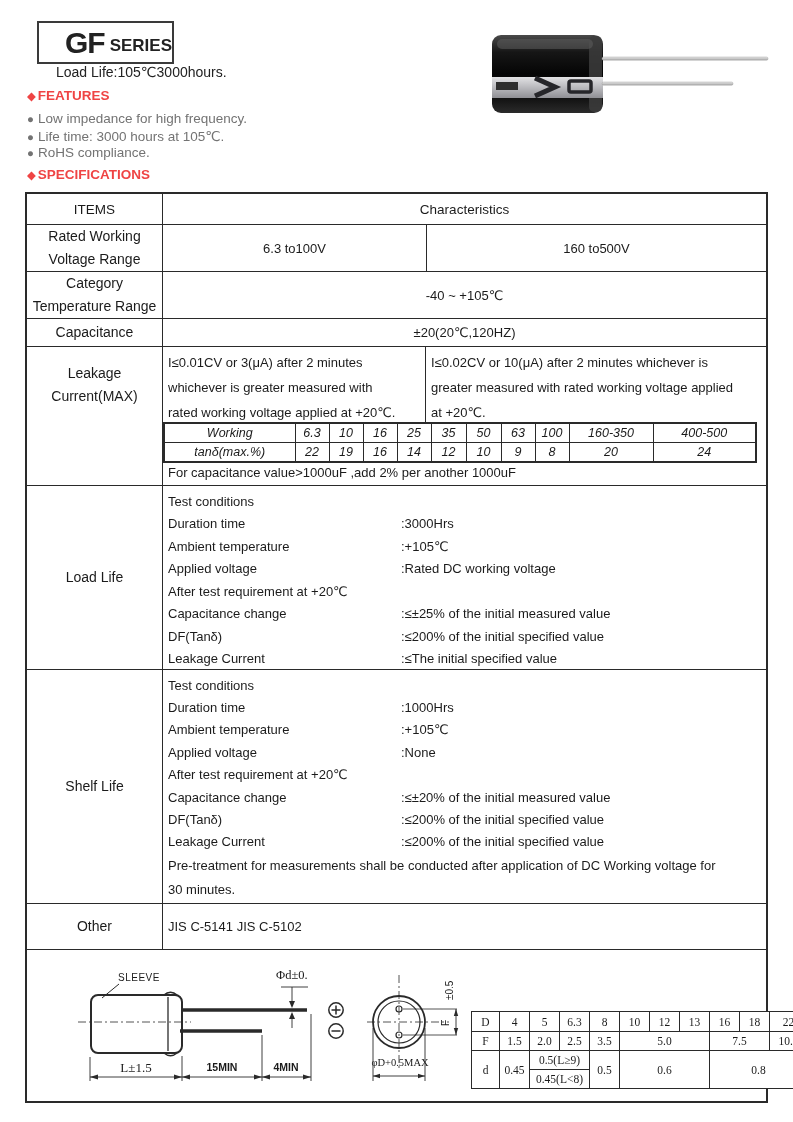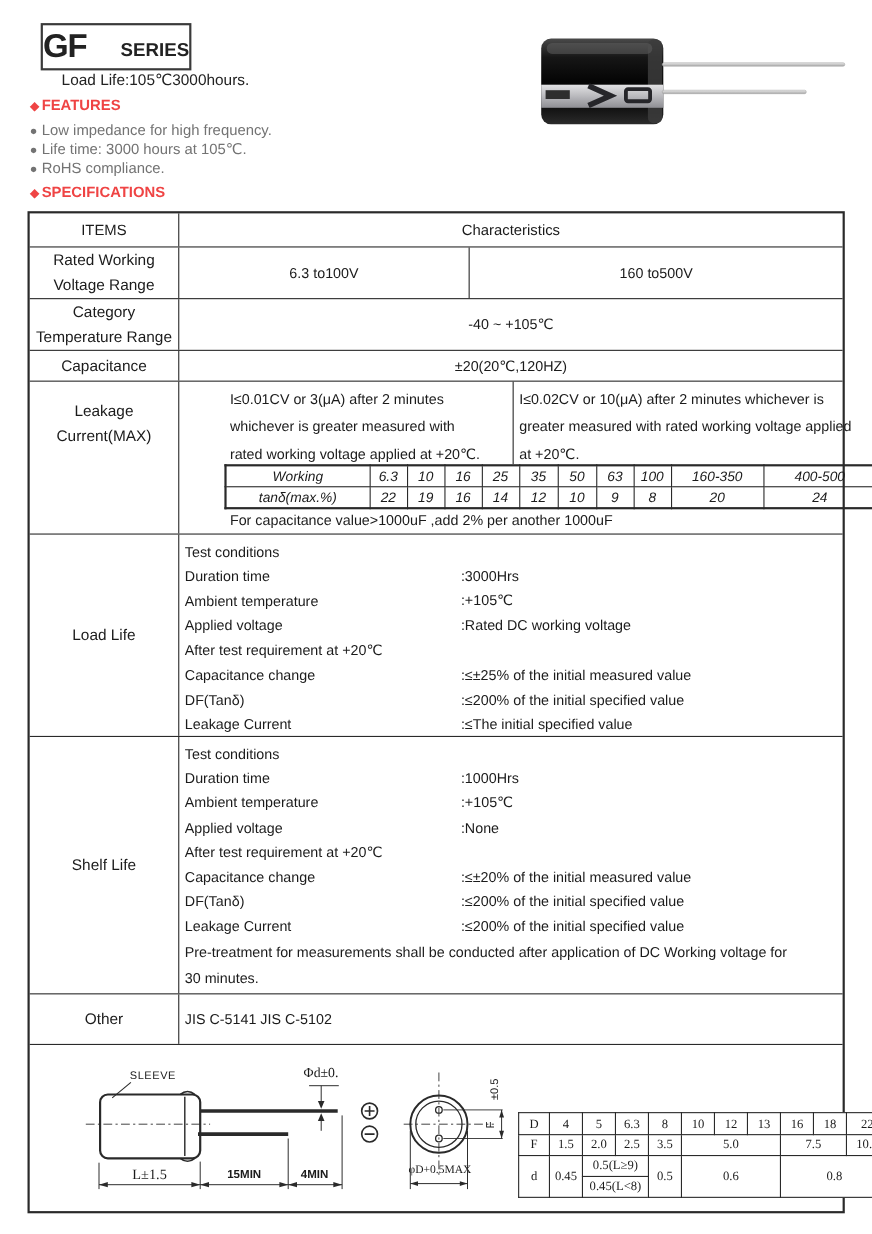--- a/index.html
+++ b/index.html
@@ -1,58 +1,58 @@
 <!DOCTYPE html>
 <html><head>
 <meta charset="utf-8">
 <style>
   html,body{margin:0;padding:0;background:#fff;}
   .page{position:relative;width:793px;height:1122px;background:#fff;overflow:hidden;
         font-family:"Liberation Sans","DejaVu Sans",sans-serif;color:#1b1b1b;}
   
   .gf-box{position:absolute;left:37px;top:21px;width:133px;height:39px;border:2px solid #3a3a3a;
-          display:flex;align-items:center;justify-content:space-between;gap:5px;}
+          display:flex;align-items:center;justify-content:flex-end;gap:5px;}
   .gf-main{font-size:30px;font-weight:bold;letter-spacing:-1px;color:#222;}
   .gf-sub{font-size:17px;font-weight:bold;color:#222;margin-top:6px;letter-spacing:0px;}
   .loadlife{position:absolute;left:56px;top:64px;font-size:14px;color:#222;}
   .h-diamond{position:absolute;left:27px;font-size:13.5px;font-weight:600;color:#ef4444;}
   .h-diamond .dm{font-size:11.5px;margin-right:2px;}
   .bullet-line{position:absolute;left:27px;font-size:13.5px;color:#737373;}
   .bullet-line .bl{font-size:11.5px;margin-right:4px;}
   
   .photo{position:absolute;left:485px;top:18px;}
   
   .spec{position:absolute;left:25px;top:192px;width:743px;border:2px solid #2a2a2a;box-sizing:border-box;background:#fff;}
   .row{display:flex;box-sizing:border-box;border-top:1px solid #2a2a2a;}
   .row:first-child{border-top:none;}
   .c-items{width:135px;flex-shrink:0;border-right:1px solid #2a2a2a;display:flex;flex-direction:column;
            align-items:center;justify-content:center;text-align:center;font-size:14px;line-height:23px;}
   .c-char{flex:1;position:relative;font-size:13px;}
   .center{display:flex;align-items:center;justify-content:center;}
   .r-head{height:30px;} .r-head .c-items,.r-head .c-char{font-size:13.5px;}
   .r-volt{height:47px;} .r-temp{height:47px;} .r-cap{height:28px;}
-  .r-leak{height:139px;gap:41px;} .r-load{height:184px;} .r-shelf{height:234px;}
+  .r-leak{height:139px;} .r-load{height:184px;} .r-shelf{height:234px;}
   .r-other{height:46px;} .r-draw{height:152px;}
   .split{display:flex;height:100%;}
   .split .lo{width:263px;border-right:1px solid #2a2a2a;display:flex;align-items:center;justify-content:center;}
   .split .hi{flex:1;display:flex;align-items:center;justify-content:center;}
   
   .leak-items{justify-content:flex-start;padding-top:15px;}
   .leak-texts{display:flex;height:75px;}
   .leak-texts .lo{width:263px;border-right:1px solid #2a2a2a;padding:3px 0 0 5px;box-sizing:border-box;
                   display:block;line-height:25px;}
   .leak-texts .hi{flex:1;padding:3px 0 0 5px;display:block;line-height:25px;}
   .tantable{border-collapse:collapse;border:2px solid #2a2a2a;table-layout:fixed;width:592px;font-size:12.5px;font-style:italic;}
   .tantable td{border:1px solid #2a2a2a;text-align:center;height:18px;padding:0;}
   .leak-note{padding:2px 0 0 5px;}
   
   .kvwrap{padding-top:4px;}
   .kv{display:flex;align-items:center;height:22.5px;padding-left:5px;}
   .kv .k{width:233px;flex-shrink:0;}
-  .kv .v{flex:1;margin-left:18px;}
+  .kv .v{flex:1;}
   .r-shelf .kv{height:22.4px;}
   .pre-line{padding-left:5px;height:24px;display:flex;align-items:center;}
   .other-val{padding-left:5px;display:flex;align-items:center;height:100%;}
   
   .drawbox{position:relative;width:100%;height:100%;margin-left:48px;}
   .drawsvg{position:absolute;left:0;top:0;}
   .dimtable{position:absolute;left:396px;top:61px;border-collapse:collapse;table-layout:fixed;width:336px;
             font-family:"Liberation Serif","DejaVu Serif",serif;font-size:11.5px;background:#fff;}
   .dimtable td{border:1px solid #2a2a2a;text-align:center;padding:0;height:18px;}
   .dimtable tr:first-child td{height:19px;}

